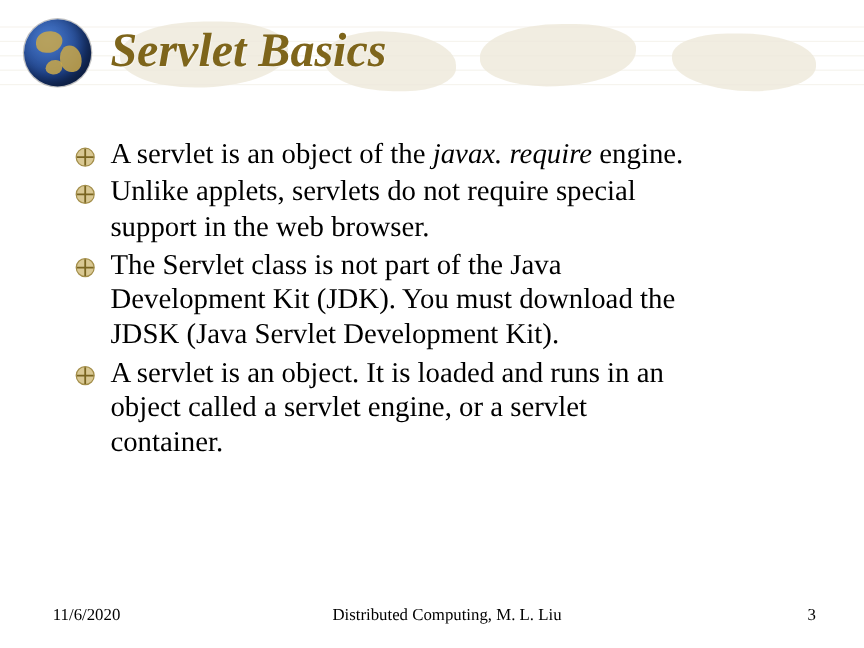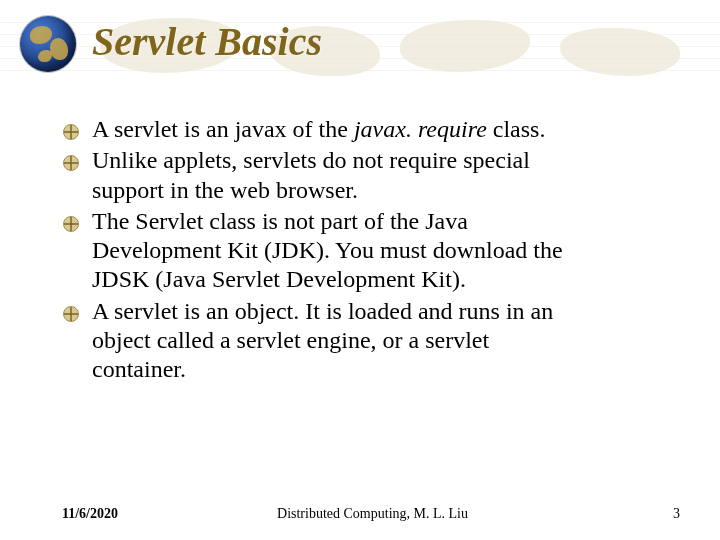--- a/index.html
+++ b/index.html
@@ -106,21 +106,21 @@
   .content em { font-style: italic; }
 
   .footer {
     position: absolute;
     bottom: 18px;
     left: 0;
     width: 720px;
     font-size: 14px;
     font-family: "Times New Roman", Times, serif;
   }
-  .footer .date { position: absolute; left: 62px; bottom: 0; font-weight: bold; }
+  .footer .date { position: absolute; left: 44px; bottom: 0; }
   .footer .center { position: absolute; left: 0; right: 15px; bottom: 0; text-align: center; padding-left: 40px; }
   .footer .page { position: absolute; right: 40px; bottom: 0; }
 </style>
 </head>
 <body>
 
 <div class="slide">
 
   <div class="banner">
     <div class="blob b1"></div>
@@ -145,21 +145,21 @@
   <div class="content">
     <ul>
       <li>
         <span class="bullet">
           <svg viewBox="0 0 18 18">
               <circle cx="9" cy="9" r="7.5" fill="#d9c893" stroke="#a38e4a" stroke-width="1"></circle>
               <line x1="2" y1="9" x2="16" y2="9" stroke="#7a6520" stroke-width="1.5"></line>
               <line x1="9" y1="2" x2="9" y2="16" stroke="#7a6520" stroke-width="1.5"></line>
             </svg>
         </span>
-        <span><span>A servlet is an javax of the </span><em>javax. require</em><span> class.</span></span>
+        <span><span>A servlet is an object of the </span><em>javax. require</em><span> engine.</span></span>
       </li>
       <li>
         <span class="bullet">
           <svg viewBox="0 0 18 18">
               <circle cx="9" cy="9" r="7.5" fill="#d9c893" stroke="#a38e4a" stroke-width="1"></circle>
               <line x1="2" y1="9" x2="16" y2="9" stroke="#7a6520" stroke-width="1.5"></line>
               <line x1="9" y1="2" x2="9" y2="16" stroke="#7a6520" stroke-width="1.5"></line>
             </svg>
         </span>
         <span><span>Unlike applets, servlets do not require special support in the web browser.</span><em></em><span></span></span>

